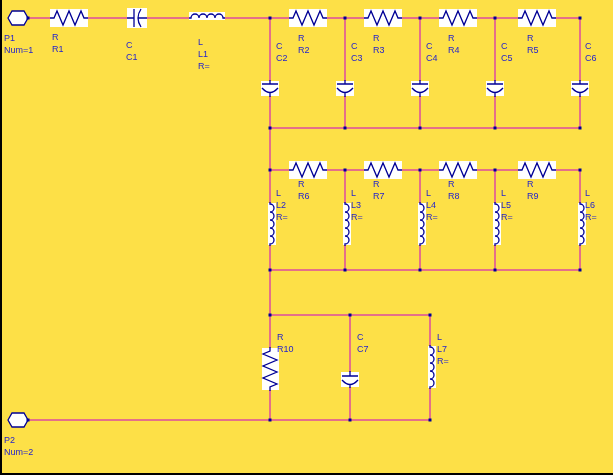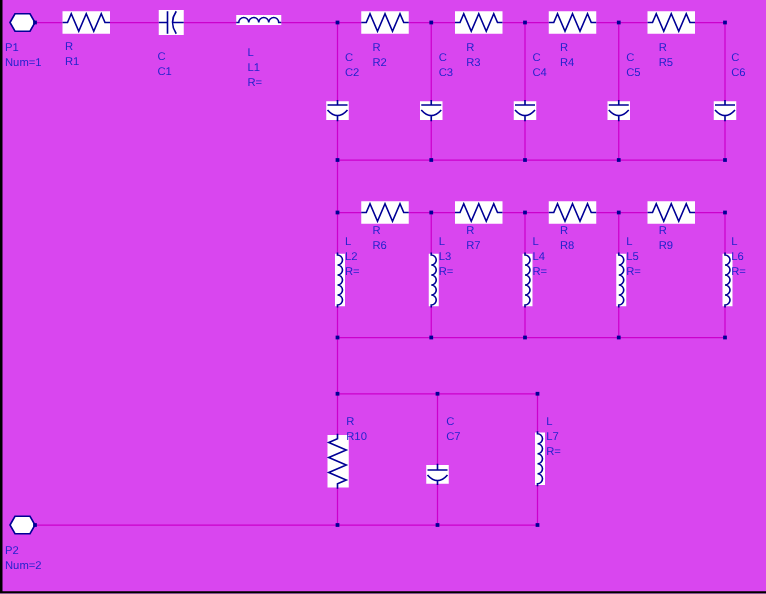--- a/index.html
+++ b/index.html
@@ -1,17 +1,17 @@
 <!DOCTYPE html>
 <html><head>
 <meta charset="utf-8">
 <title>Circuit Schematic</title>
 <style>
   html,body{margin:0;padding:0;background:#fff;}
-  .canvas-wrap{position:relative;width:613px;height:475px;background:#d946ef;overflow:hidden;}
+  .canvas-wrap{position:relative;width:613px;height:475px;background:#fde047;overflow:hidden;}
   svg{display:block;}
   .wire{stroke:#CC00CC;stroke-width:1;fill:none;}
   .sym{stroke:#000096;stroke-width:1.3;fill:none;stroke-linecap:butt;stroke-linejoin:miter;}
   .wh{fill:#ffffff;stroke:none;}
   .lbl{fill:#2323CC;font-family:"Liberation Sans",sans-serif;font-size:9px;}
   .dot{fill:#000096;}
   .port{stroke:#000096;stroke-width:1.3;fill:#ffffff;}
   .border{stroke:#000000;stroke-width:2;fill:none;}
 </style>
 </head>

